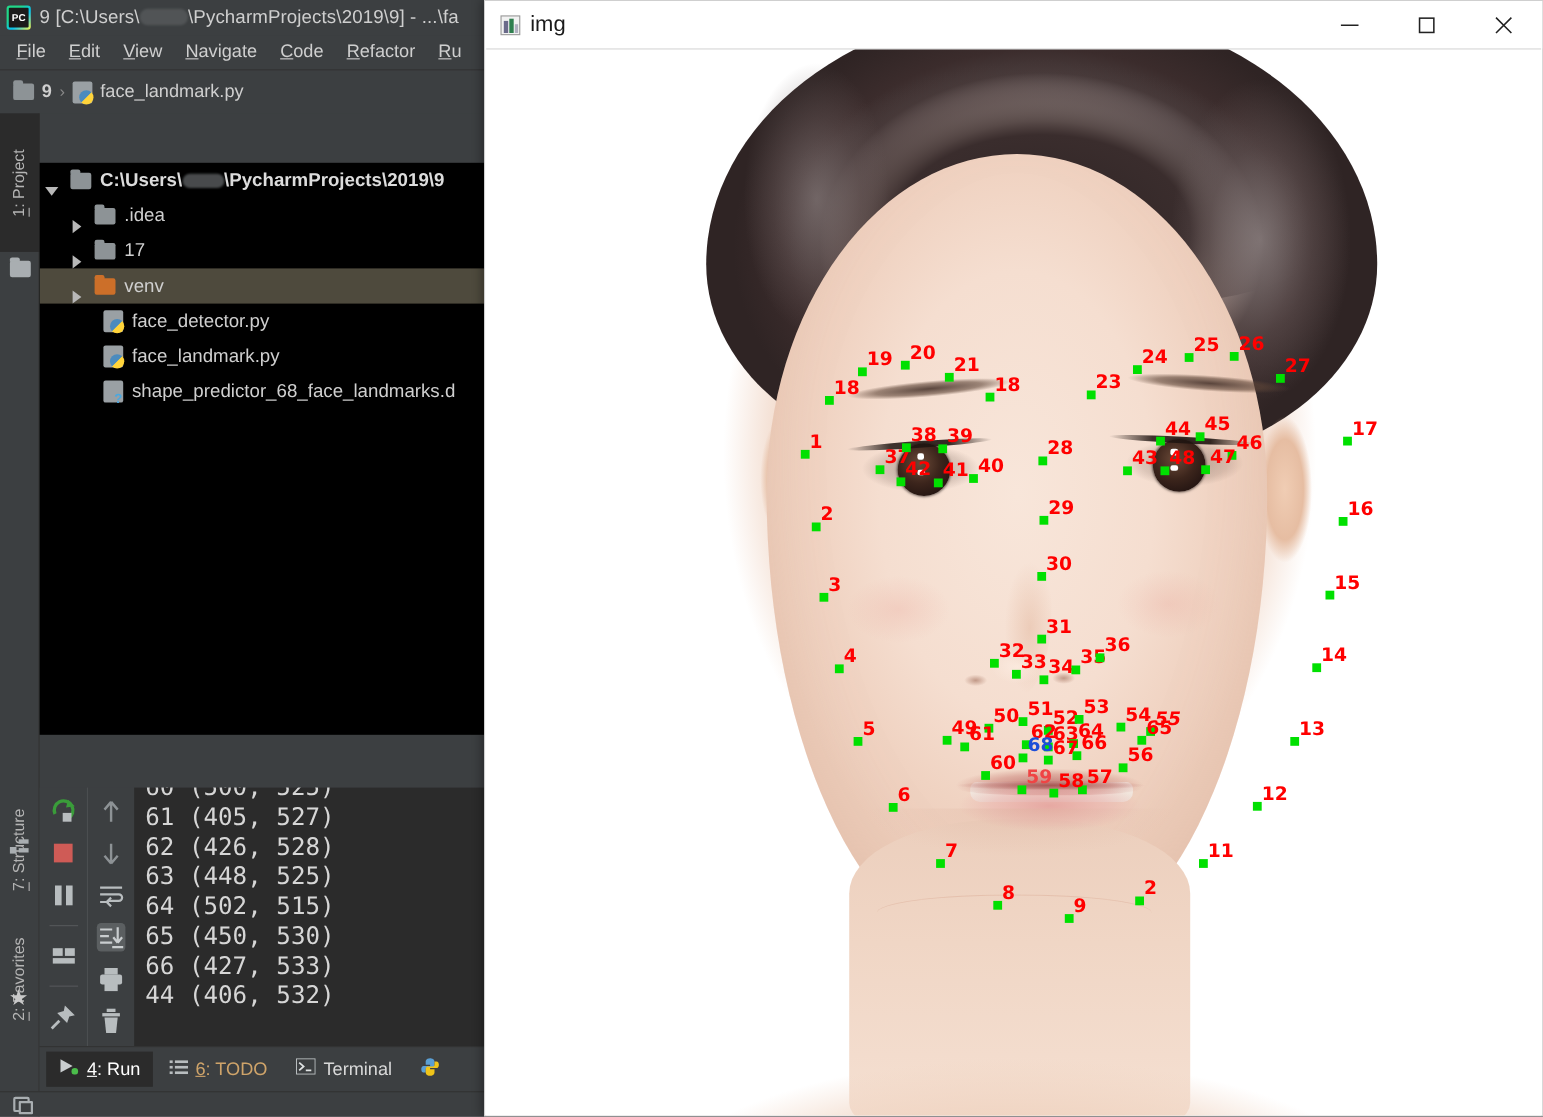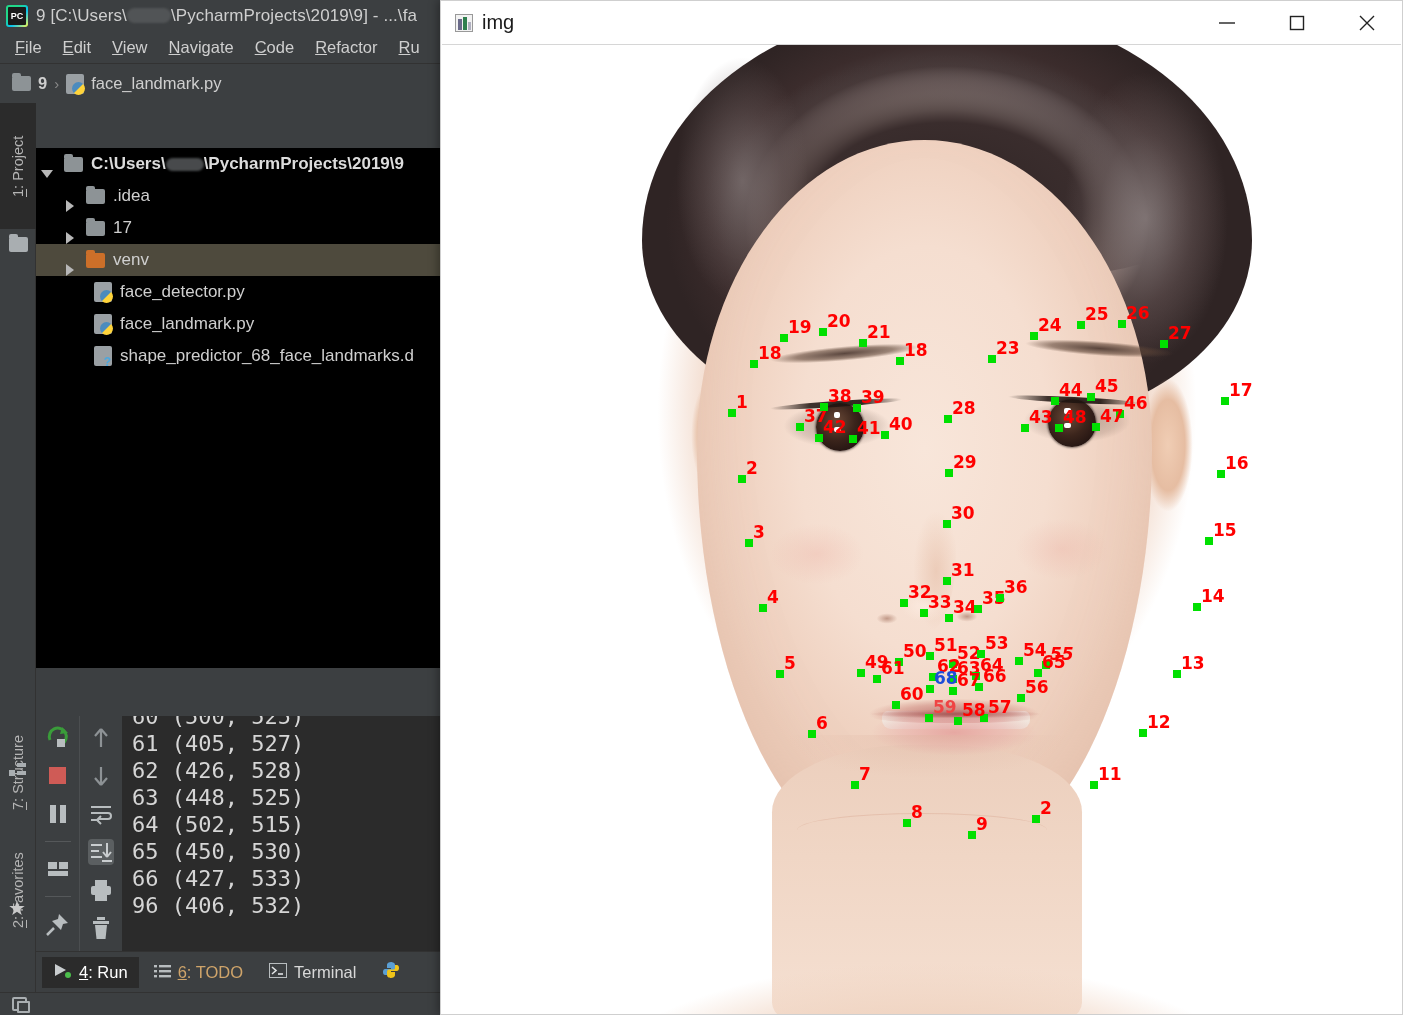--- a/index.html
+++ b/index.html
@@ -591,21 +591,21 @@
 
     <div class="console">
       <div class="clip">
         <div class="cline">60 (500, 525)</div>
         <div class="cline">61 (405, 527)</div>
         <div class="cline">62 (426, 528)</div>
         <div class="cline">63 (448, 525)</div>
         <div class="cline">64 (502, 515)</div>
         <div class="cline">65 (450, 530)</div>
         <div class="cline">66 (427, 533)</div>
-        <div class="cline">96 (406, 532)</div>
+        <div class="cline">44 (406, 532)</div>
       </div>
     </div>
 
     <div class="bottom-tabs">
       <div class="btab sel">
         <span>
           <svg width="19" height="15" viewBox="0 0 19 15">
               <path d="M2 1 L13 7 L2 13 Z" fill="#c9cdcf"></path>
               <circle cx="15" cy="12" r="3" fill="#4bbd4b"></circle>
             </svg>

